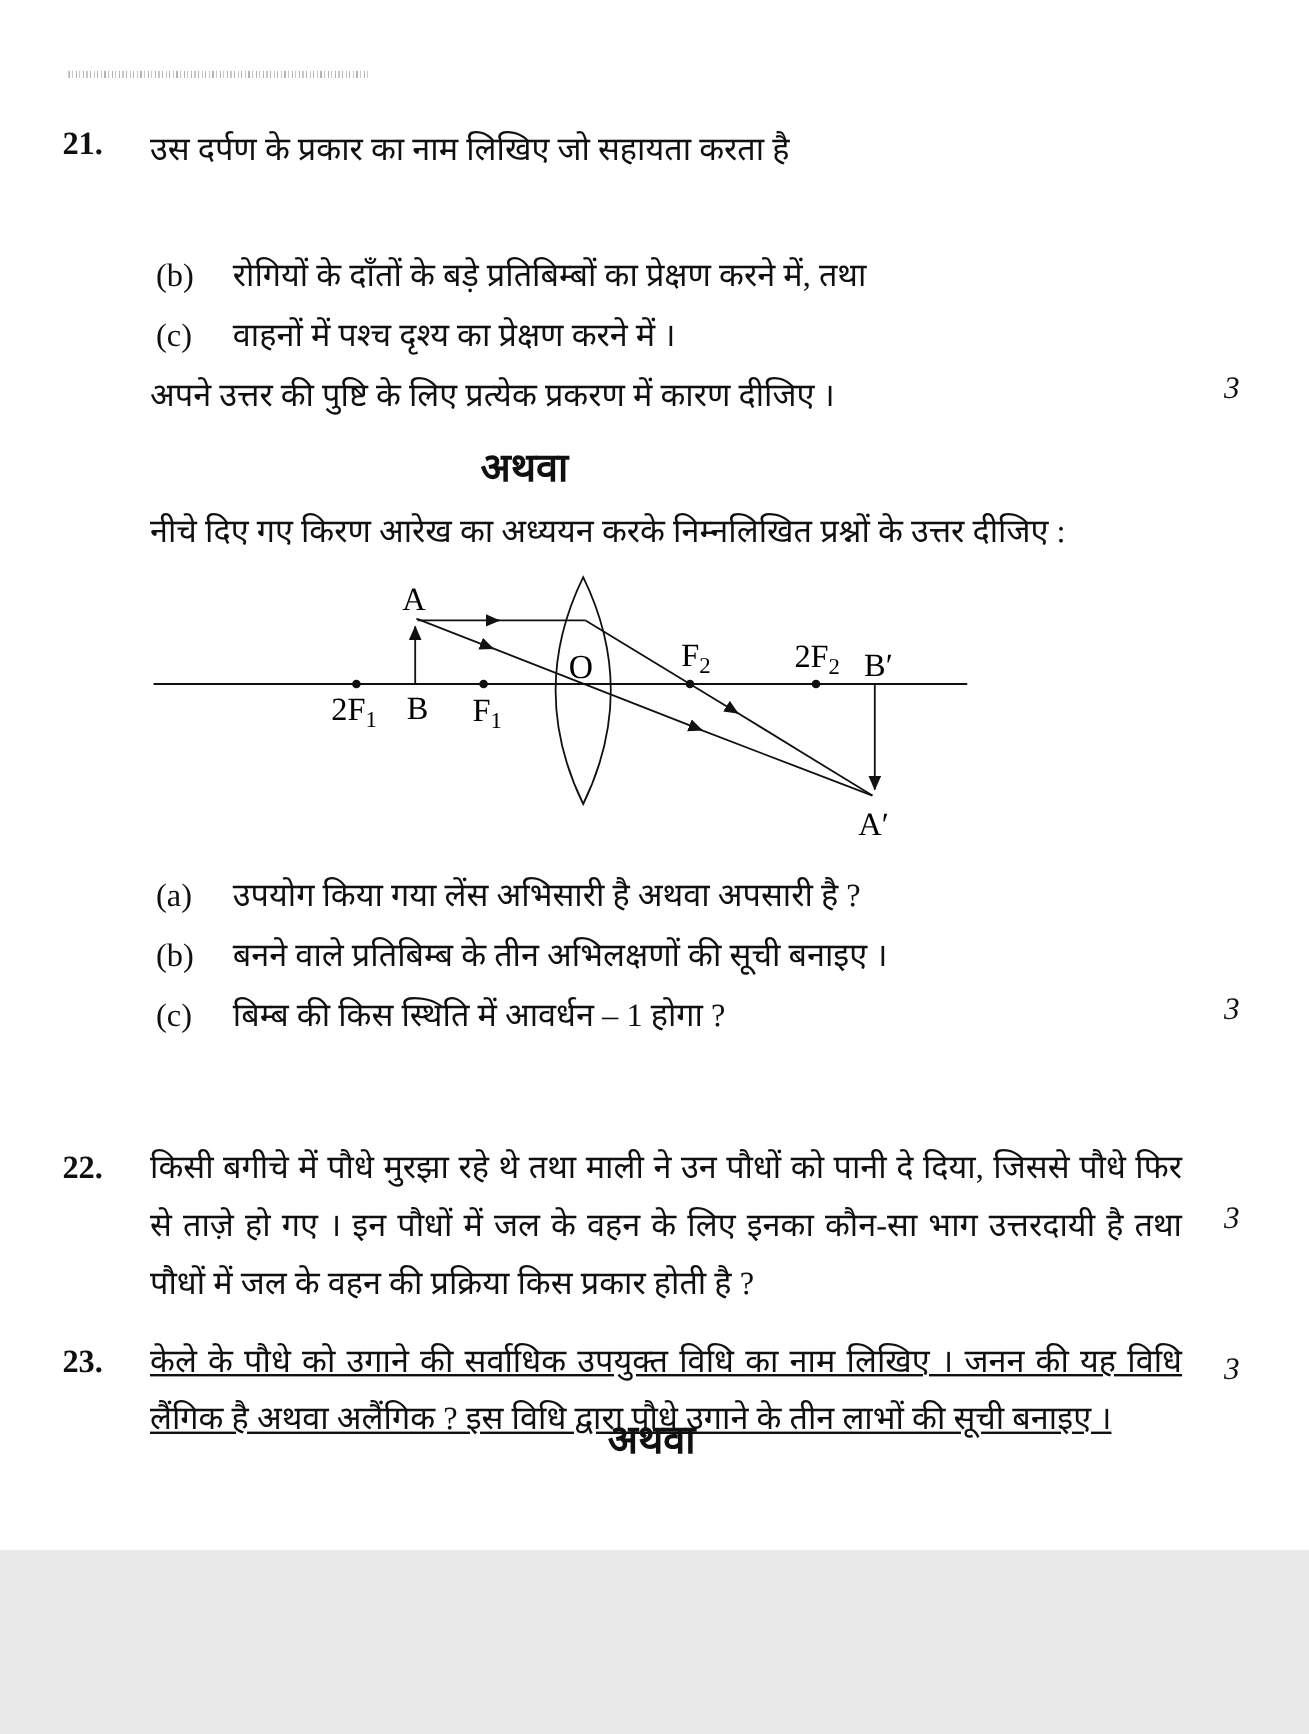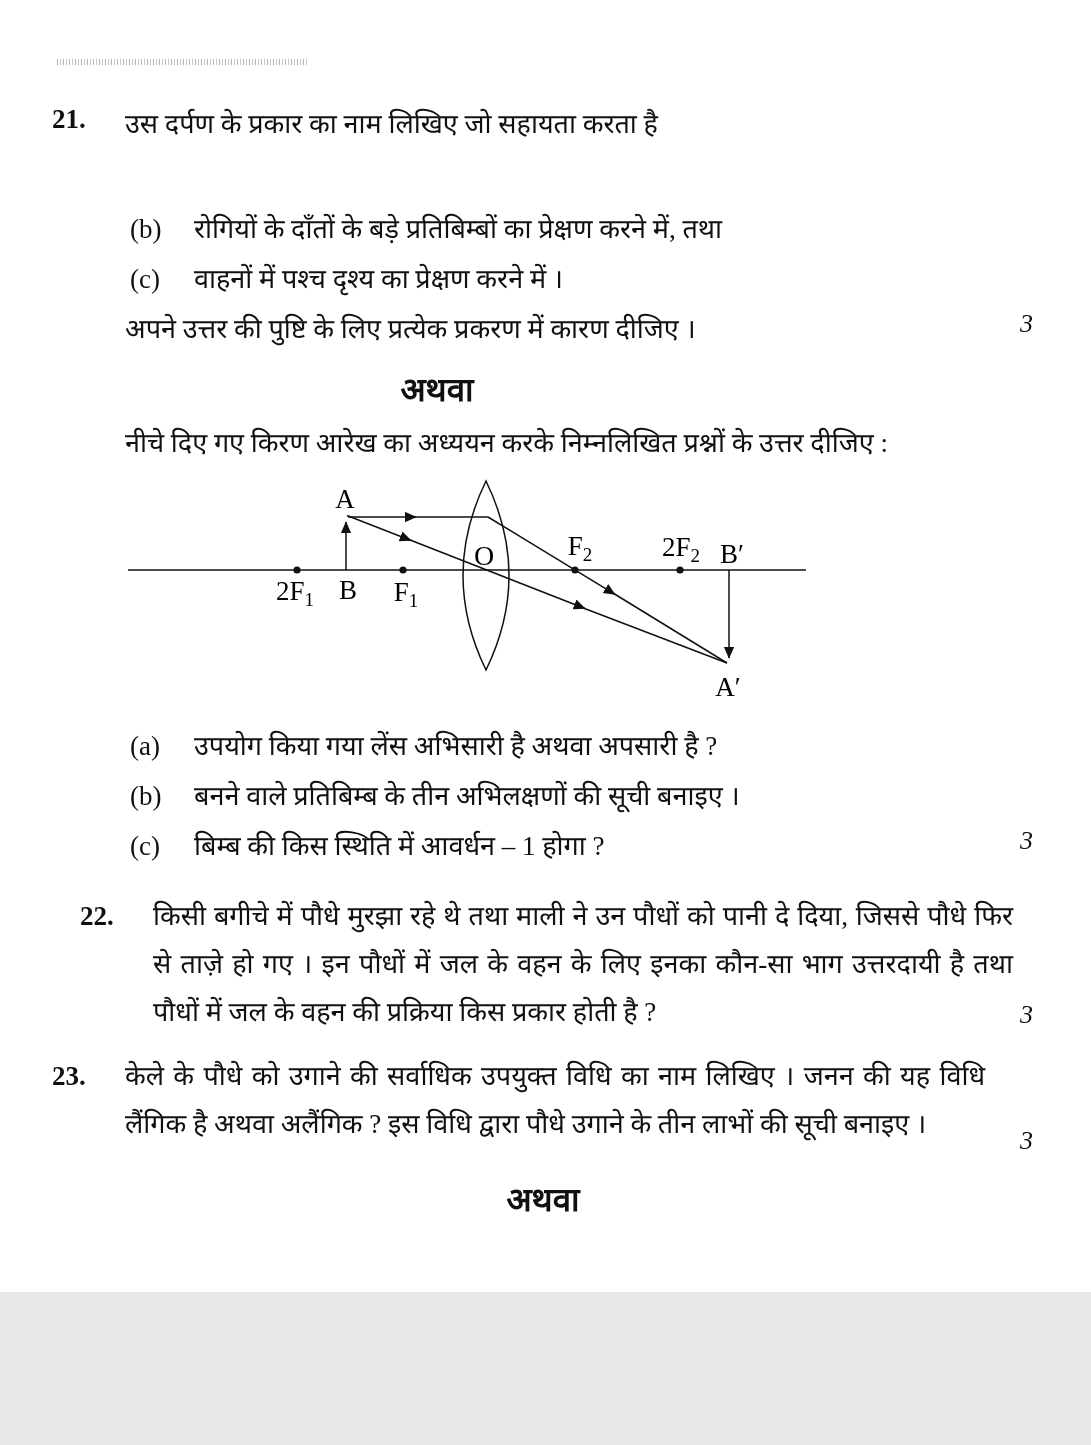--- a/index.html
+++ b/index.html
@@ -99,27 +99,27 @@
     <span class="optletter">(a)</span><span>उपयोग किया गया लेंस अभिसारी है अथवा अपसारी है ?</span>
   </div>
   <div class="abs optrow qline" style="top:776px;">
     <span class="optletter">(b)</span><span>बनने वाले प्रतिबिम्ब के तीन अभिलक्षणों की सूची बनाइए ।</span>
   </div>
   <div class="abs optrow qline" style="top:826px;">
     <span class="optletter">(c)</span><span>बिम्ब की किस स्थिति में आवर्धन – 1 होगा ?</span>
   </div>
   <div class="abs marks" style="top:826px;">3</div>
 
-  <div class="abs q-block" style="top:892px;margin-left:28px;">
+  <div class="abs q-block" style="top:949px;">
     <span class="qnum" style="line-height:48px;">22.</span>
     <div class="para">किसी बगीचे में पौधे मुरझा रहे थे तथा माली ने उन पौधों को पानी दे दिया, जिससे पौधे फिर से ताज़े हो गए । इन पौधों में जल के वहन के लिए इनका कौन-सा भाग उत्तरदायी है तथा पौधों में जल के वहन की प्रक्रिया किस प्रकार होती है ?</div>
   </div>
   <div class="abs marks" style="top:1000px;">3</div>
 
-  <div class="abs q-block" style="top:1052px;">
+  <div class="abs q-block" style="top:1110px;text-decoration:underline;">
     <span class="qnum" style="line-height:48px;">23.</span>
     <div class="para">केले के पौधे को उगाने की सर्वाधिक उपयुक्त विधि का नाम लिखिए । जनन की यह विधि लैंगिक है अथवा अलैंगिक ? इस विधि द्वारा पौधे उगाने के तीन लाभों की सूची बनाइए ।</div>
   </div>
   <div class="abs marks" style="top:1126px;">3</div>
 
   <div class="abs or-divider" style="left:0; top:1176px; width:1086px;">अथवा</div>
 
   <div class="abs marks" style="top:1322px;">3</div>
 
   <div class="abs footer-code" style="left:52px; top:1372px;">.31/A/3</div>

